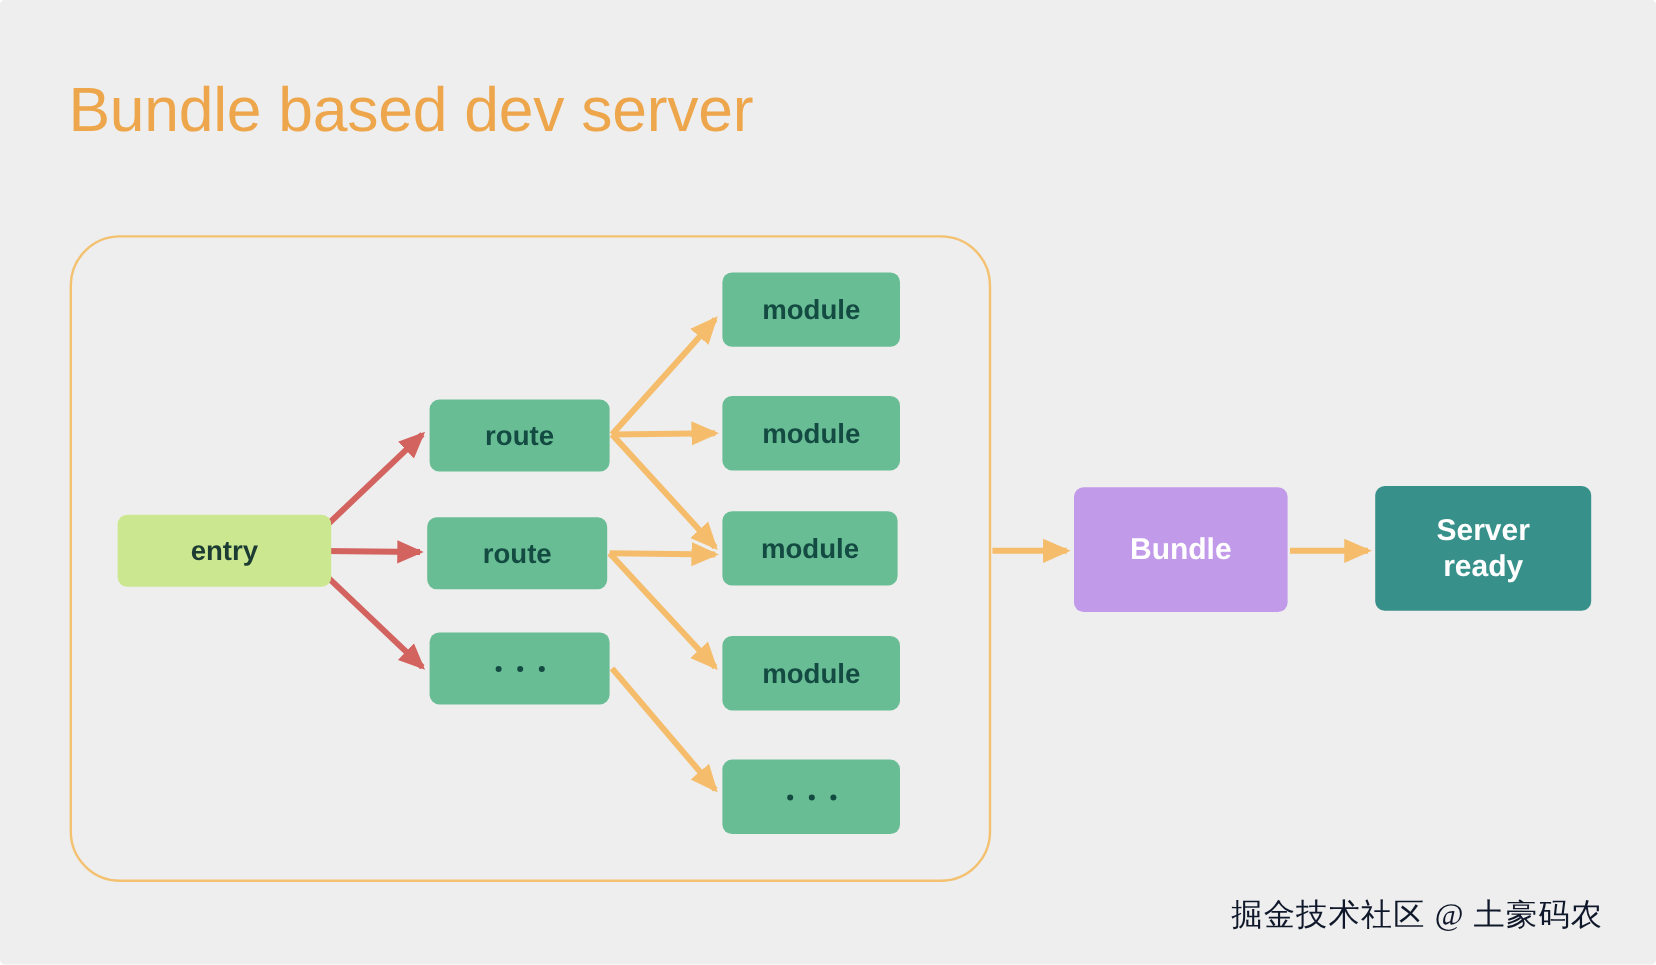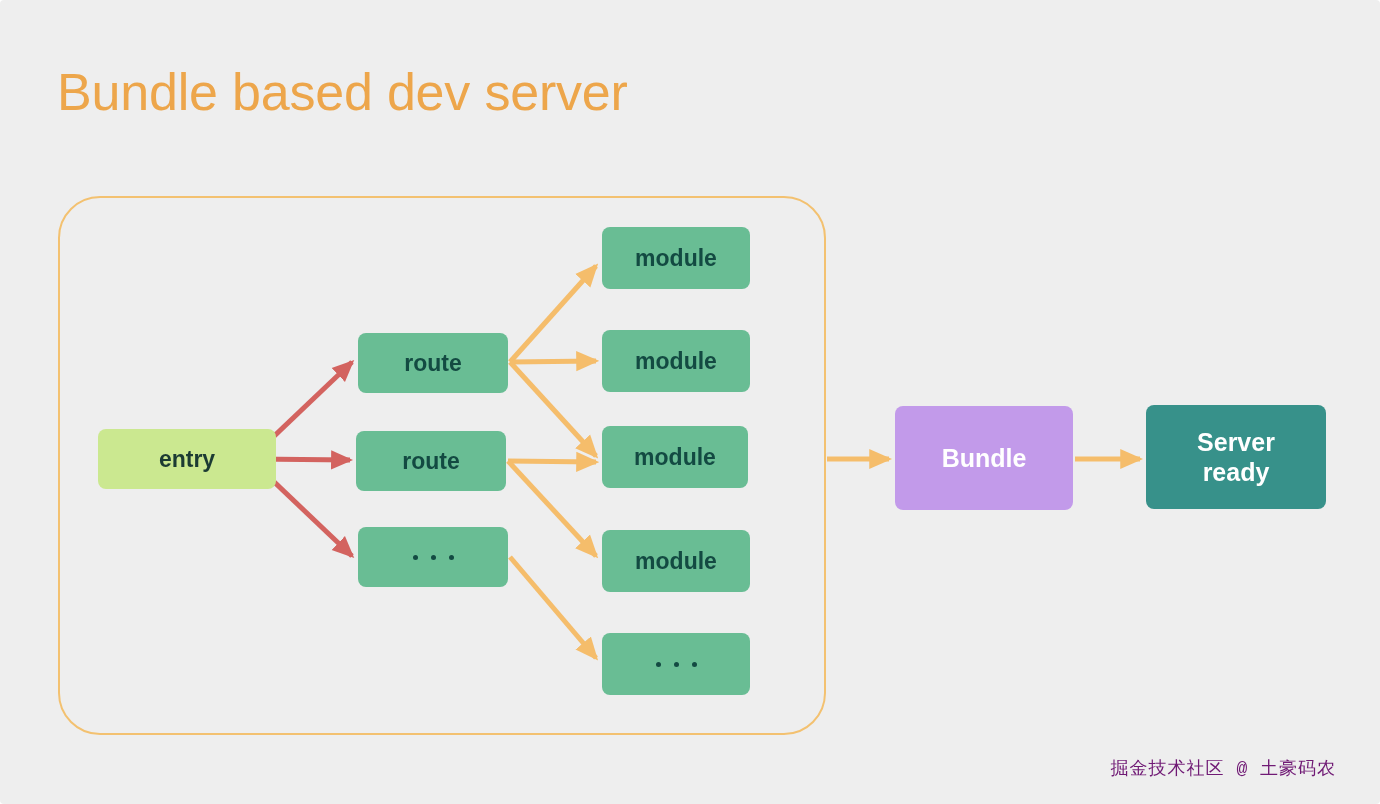--- a/index.html
+++ b/index.html
@@ -82,25 +82,25 @@
     display: block;
     width: 5px;
     height: 5px;
     border-radius: 50%;
     background: #134a42;
   }
   .watermark {
     position: absolute;
     right: 44px;
     bottom: 24px;
-    font-size: 18px;
-    color: #701a75;
+    font-size: 26px;
+    color: #0f172a;
     letter-spacing: 1px;
     white-space: nowrap;
-    font-family: Liberation Mono, monospace;
+    font-family: Liberation Serif, serif;
   }
 </style>
 </head>
 <body>
 
 <div id="canvas">
 
   <div class="title">Bundle based dev server</div>
 
   <svg id="diagram-svg" viewBox="0 0 1380 804">

